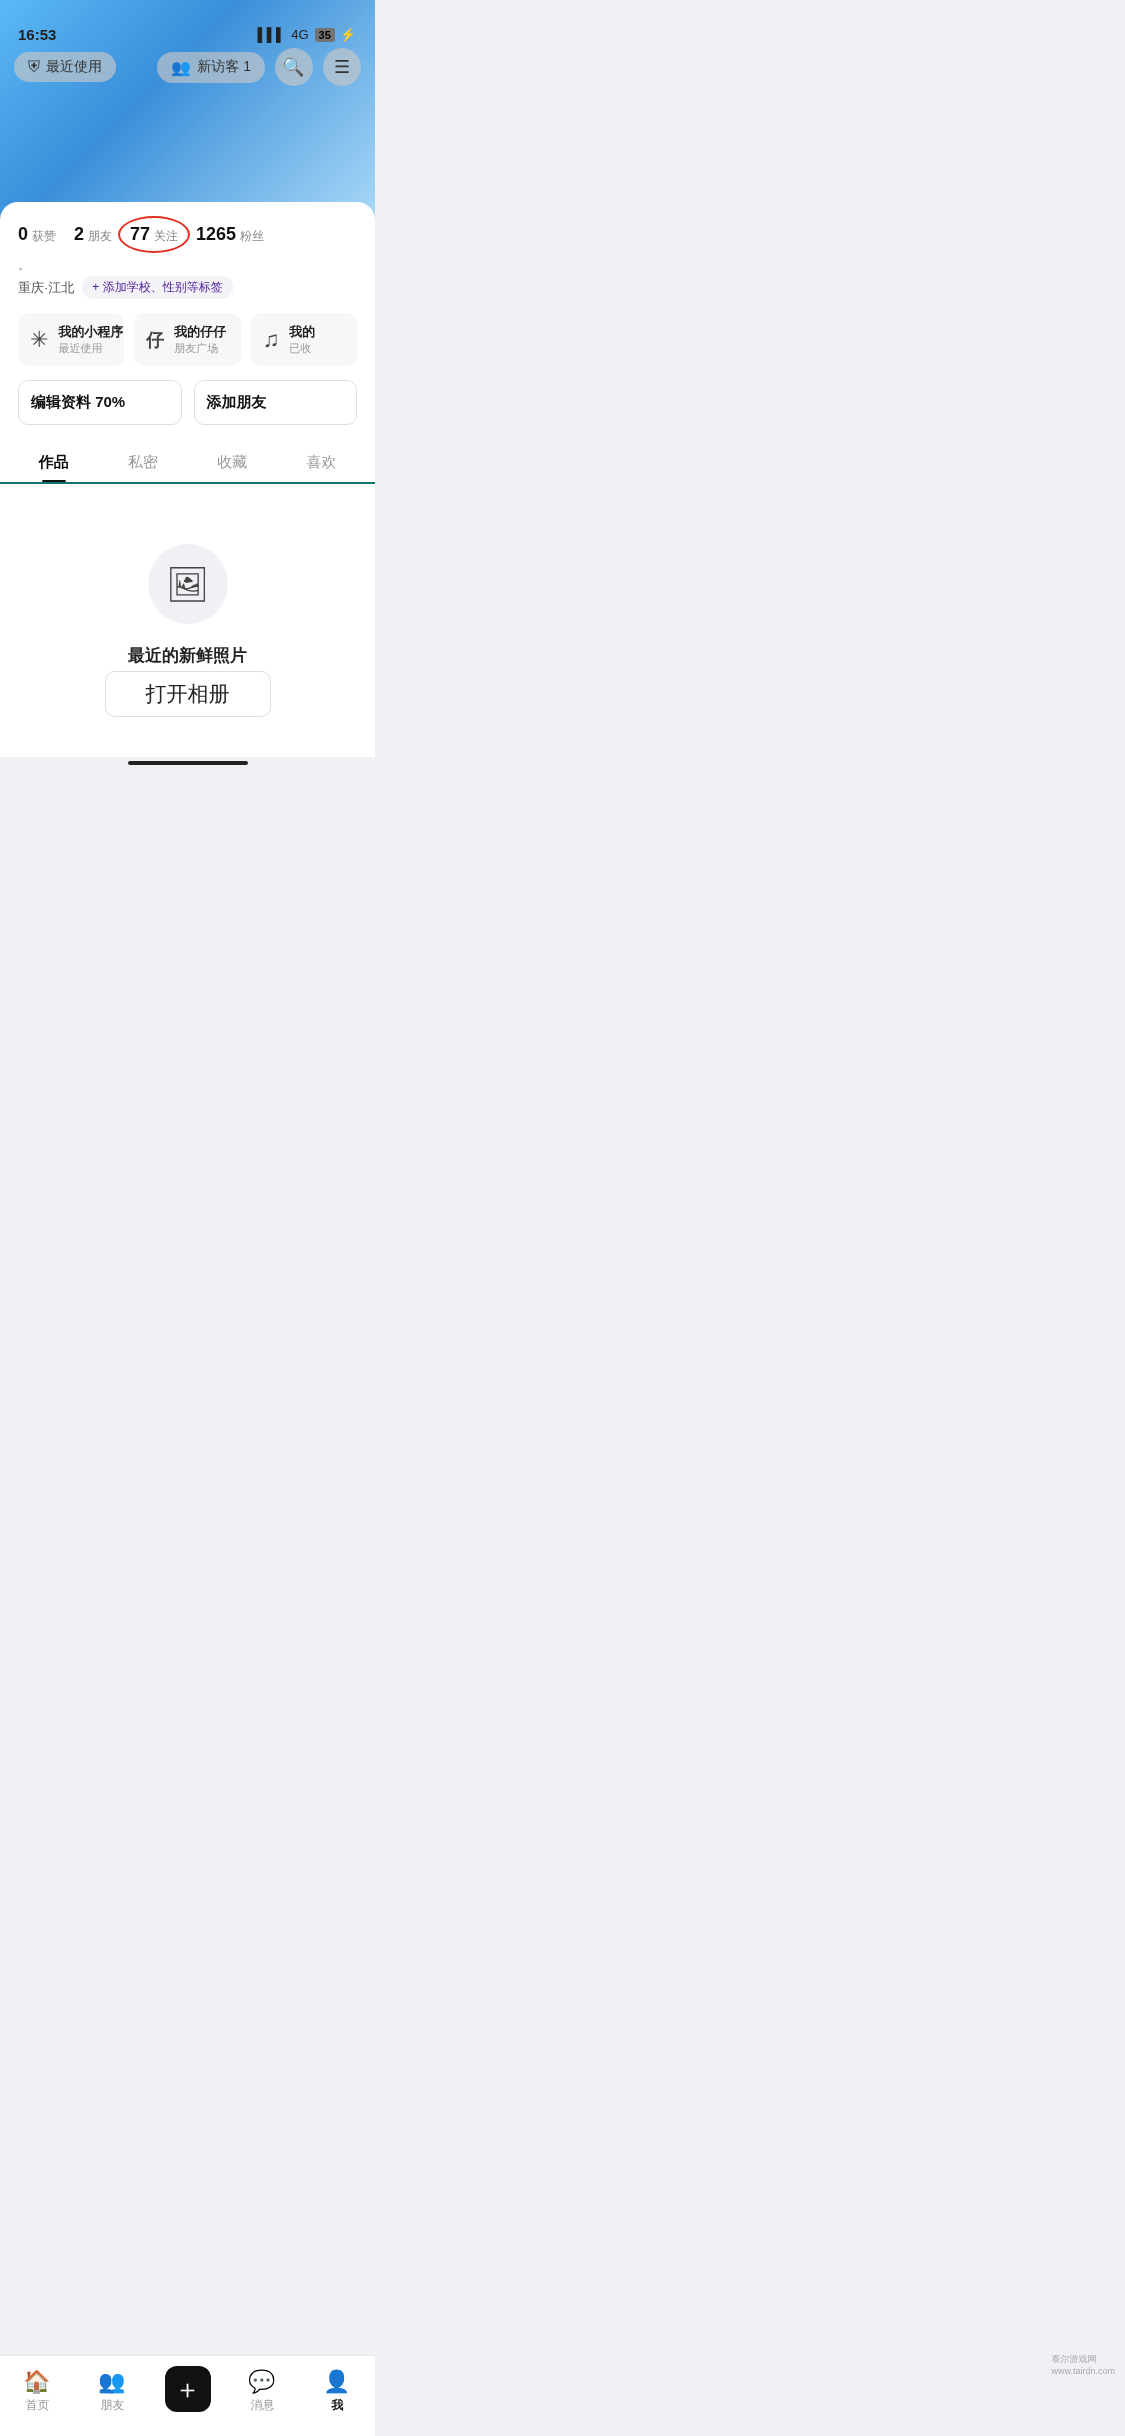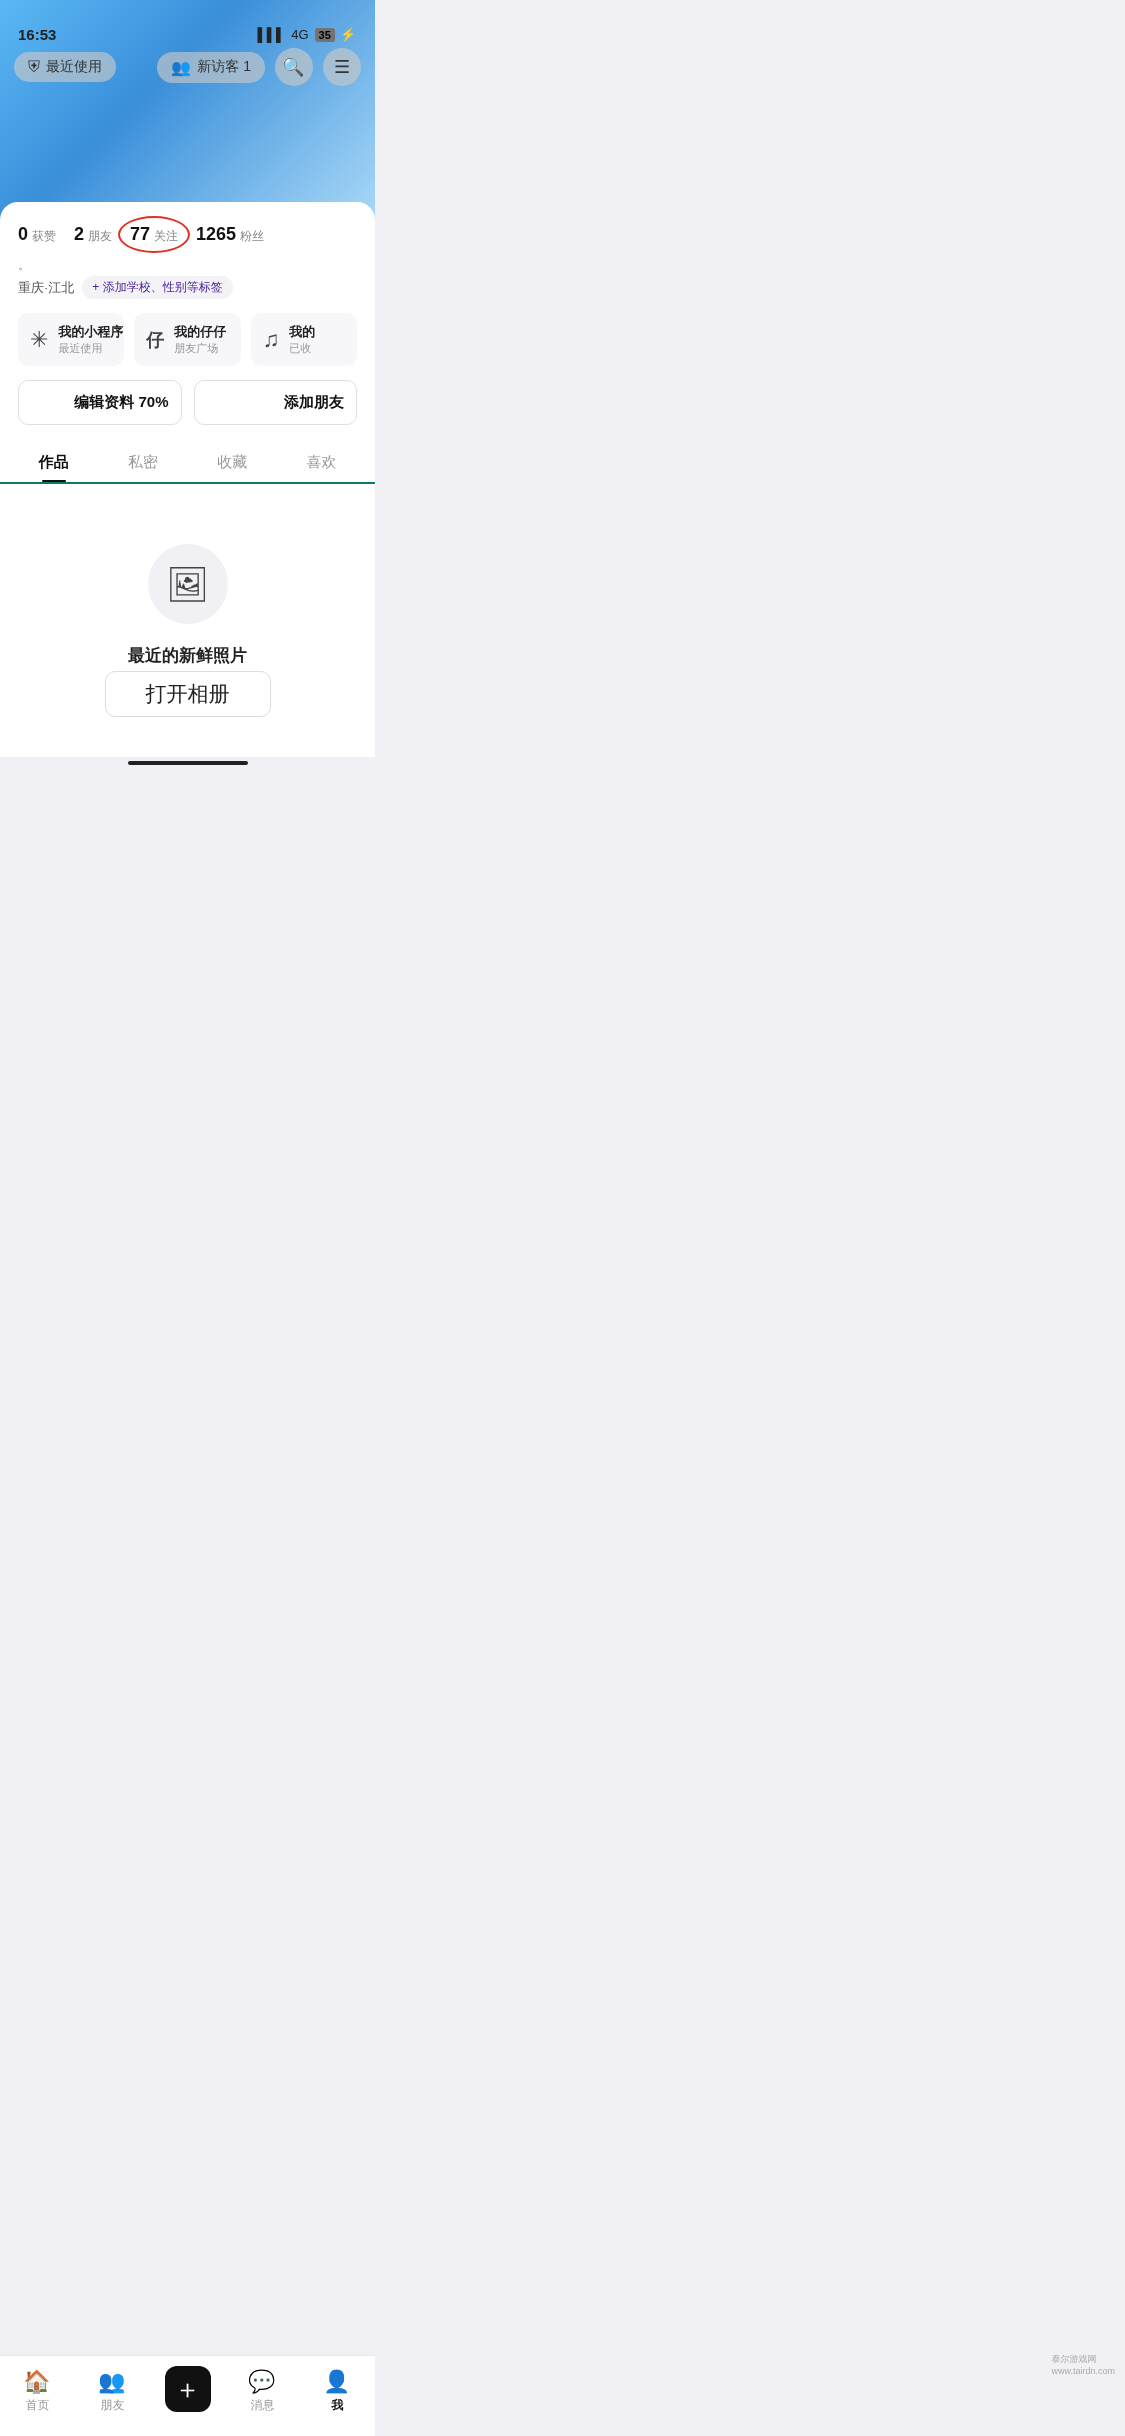--- a/index.html
+++ b/index.html
@@ -230,21 +230,21 @@
     }
     .action-btn {
       flex: 1;
       padding: 12px;
       border-radius: 10px;
       border: 1.5px solid #e0e0e0;
       background: #fff;
       font-size: 15px;
       font-weight: 600;
       color: #111;
-      text-align: right;
+      text-align: left;
       cursor: pointer;
     }
 
     
     .tabs-row {
       display: flex;
       border-bottom: 2px solid #0f766e;
       margin: 0 -18px;
       padding: 0 9px;
     }

